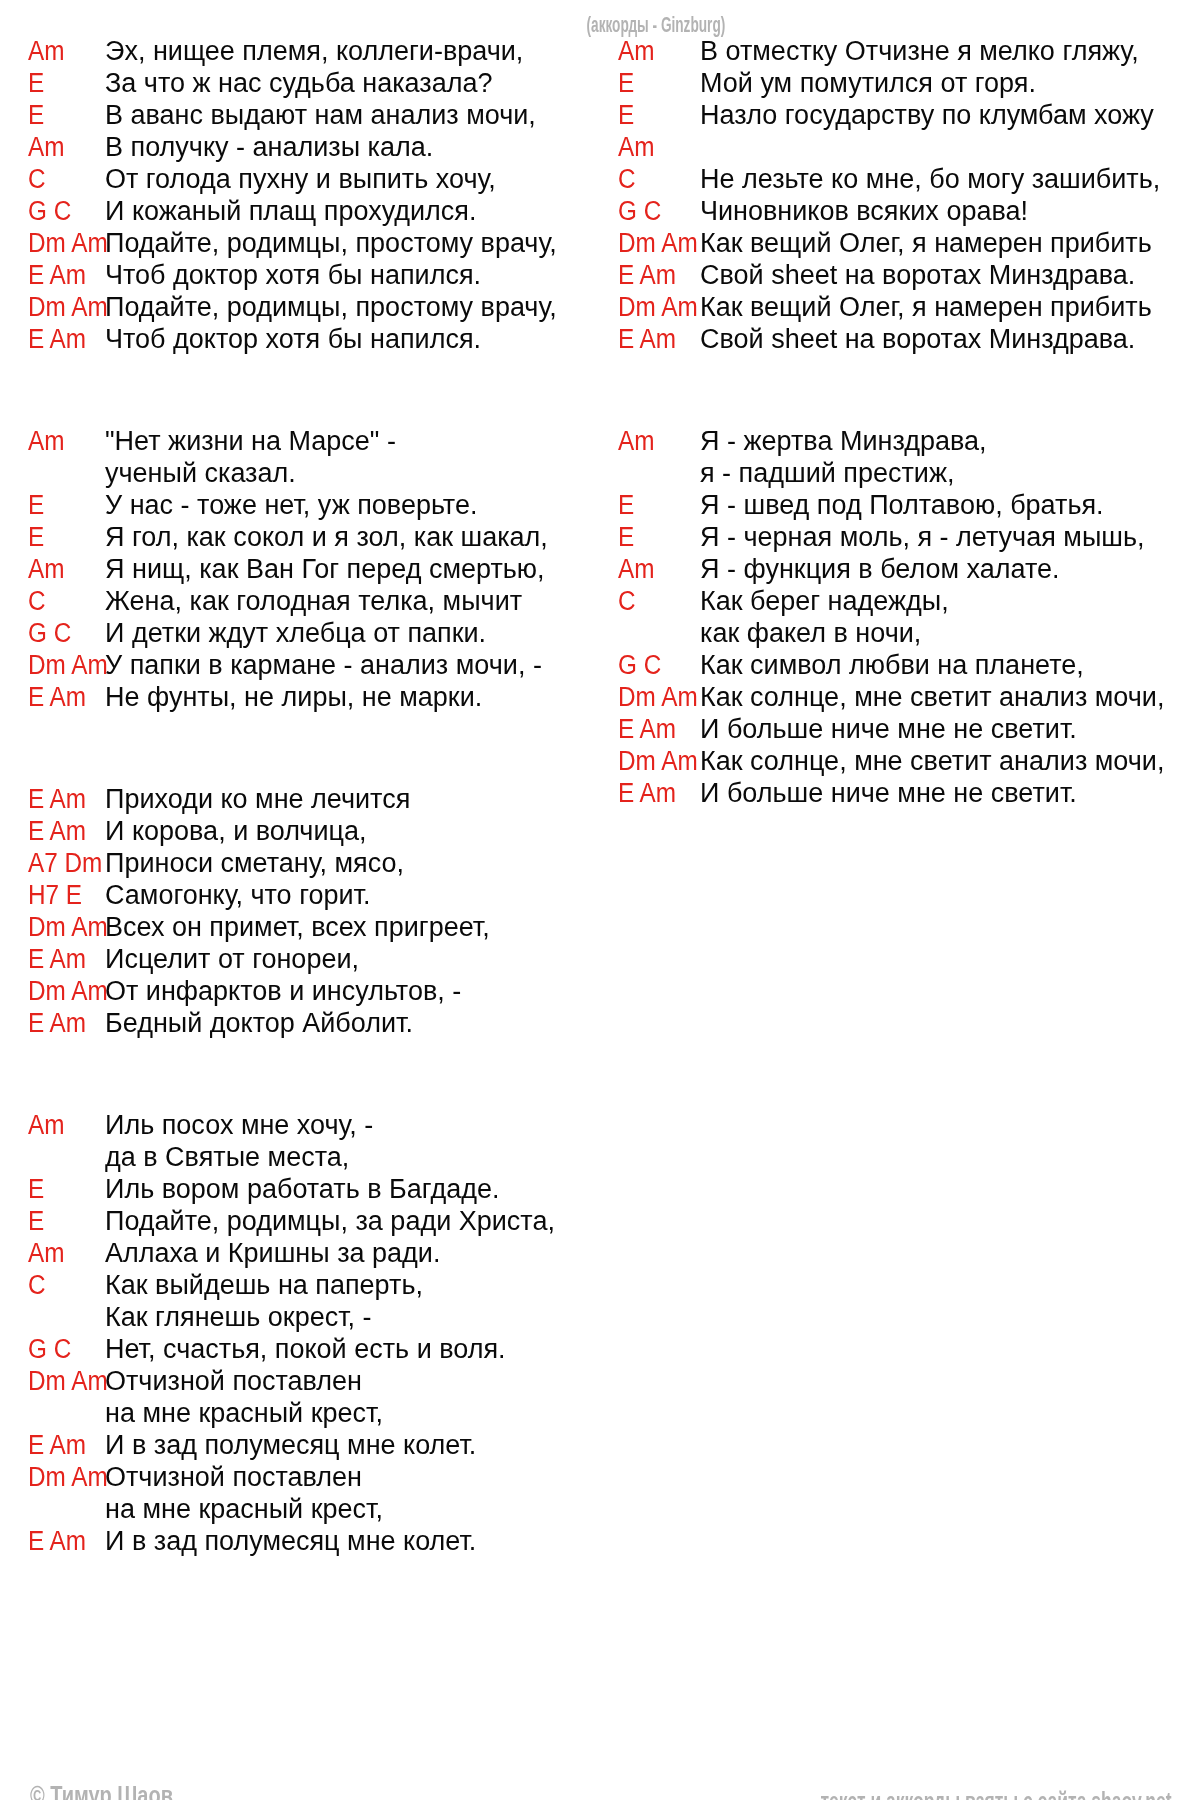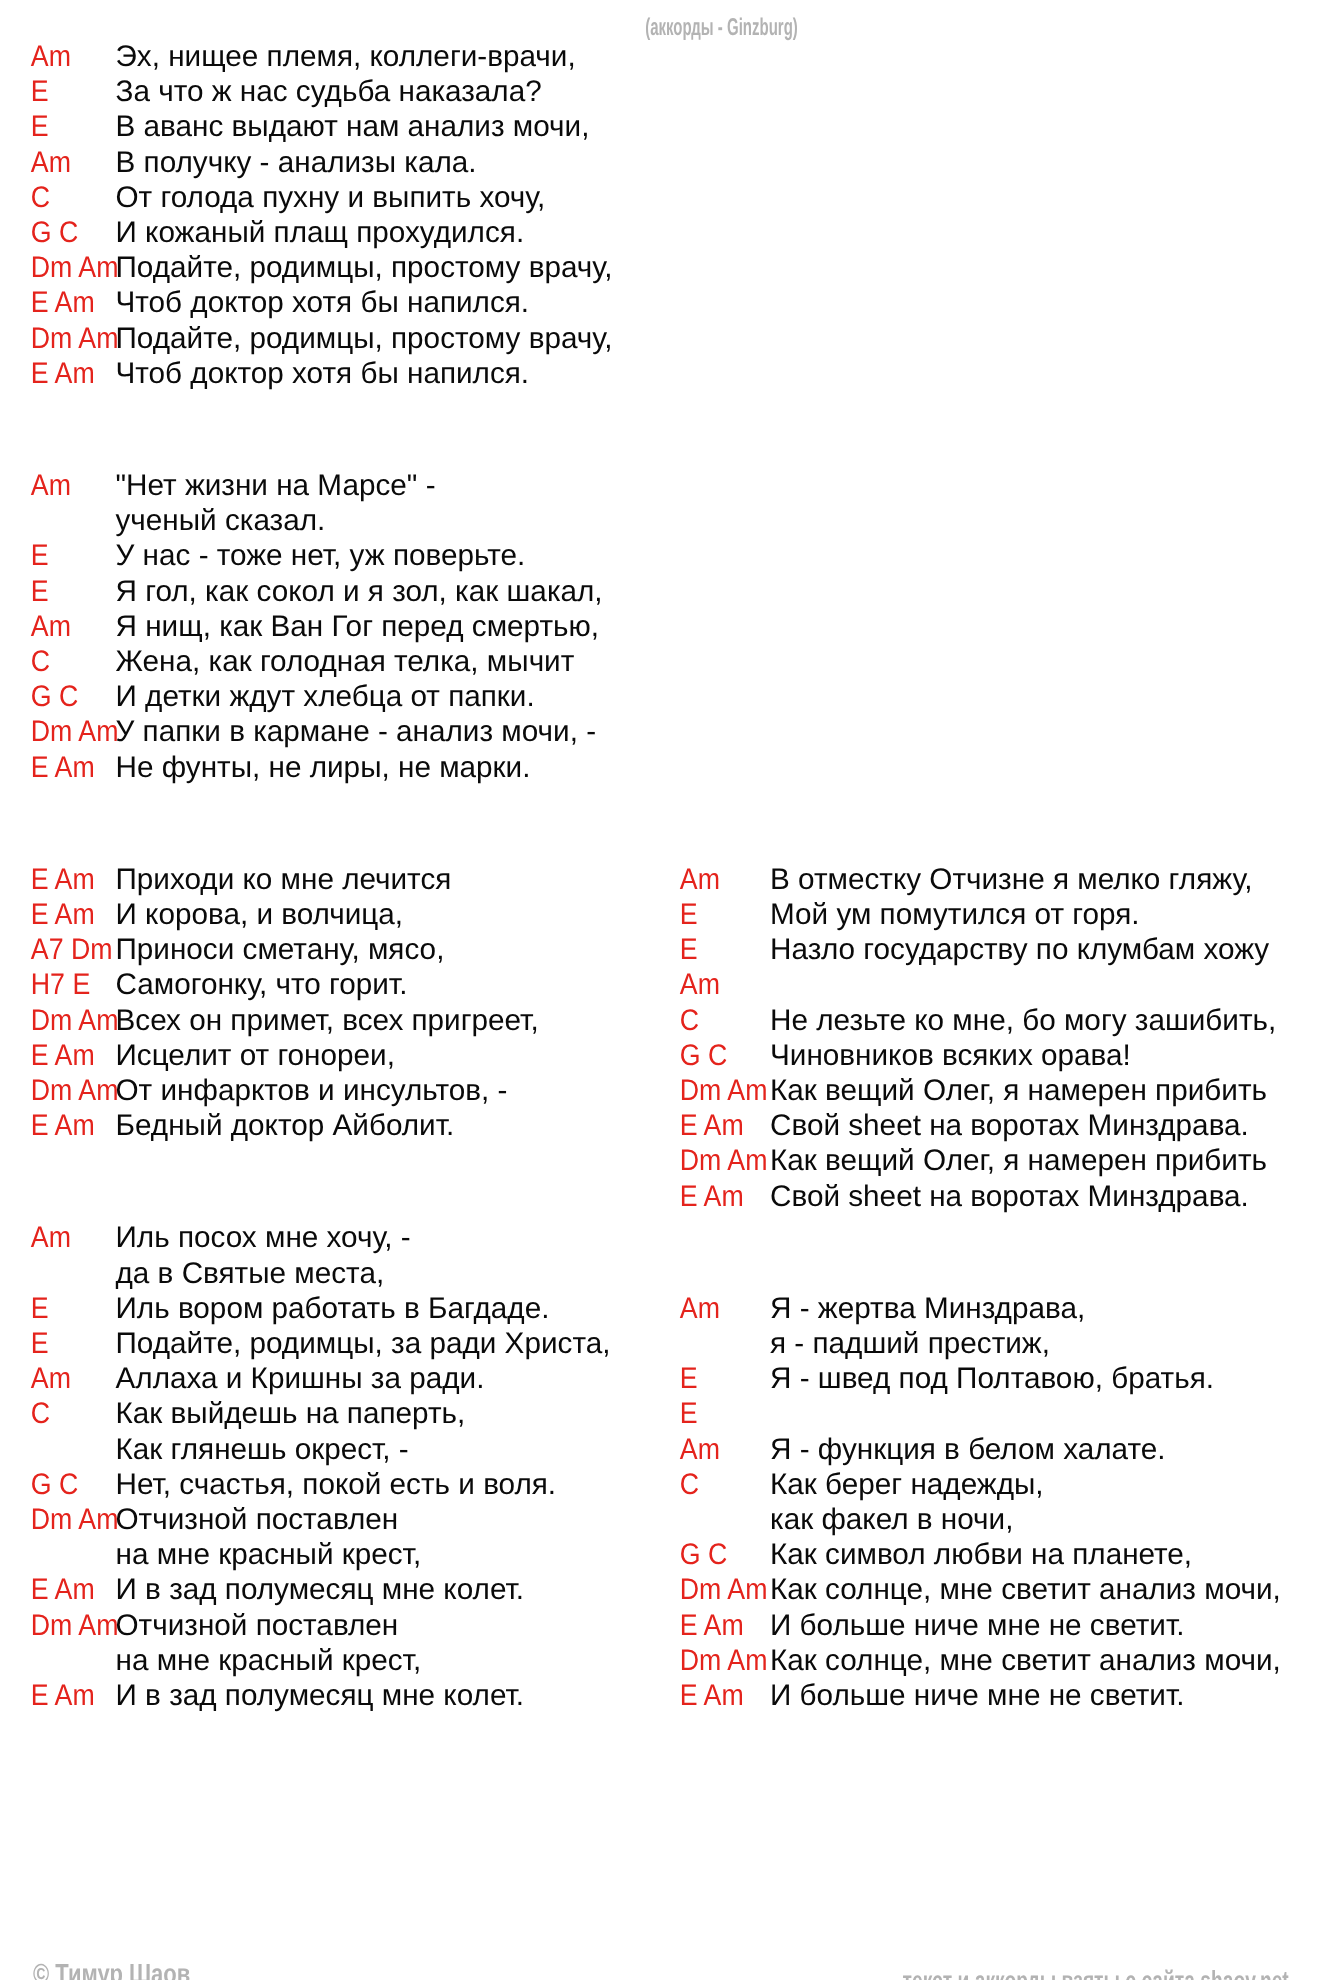--- a/index.html
+++ b/index.html
@@ -40,21 +40,21 @@
     white-space: nowrap;
   }
   .title .inner {
     display: inline-block;
     transform: scaleX(0.93);
     transform-origin: center;
   }
   .columns {
     display: flex;
     margin-top: 35px;
-    align-items: flex-end;
+    align-items: flex-start;
   }
   .col { box-sizing: border-box; }
   .col--left  { width: 618px; padding-left: 28px; }
   .col--right { width: 582px; }
   .verse { margin: 0 0 70px 0; }
   .line {
     position: relative;
     height: 32px;
     padding-left: 77px;
     font-size: 27px;
@@ -155,21 +155,21 @@
           <div class="line"><span class="chord">G C</span><span class="lyric">Чиновников всяких орава!</span></div>
           <div class="line"><span class="chord">Dm Am</span><span class="lyric">Как вещий Олег, я намерен прибить</span></div>
           <div class="line"><span class="chord">E Am</span><span class="lyric">Свой sheet на воротах Минздрава.</span></div>
           <div class="line"><span class="chord">Dm Am</span><span class="lyric">Как вещий Олег, я намерен прибить</span></div>
           <div class="line"><span class="chord">E Am</span><span class="lyric">Свой sheet на воротах Минздрава.</span></div>
         </div>
         <div class="verse">
           <div class="line"><span class="chord">Am</span><span class="lyric">Я - жертва Минздрава,</span></div>
           <div class="line"><span class="lyric">я - падший престиж,</span></div>
           <div class="line"><span class="chord">E</span><span class="lyric">Я - швед под Полтавою, братья.</span></div>
-          <div class="line"><span class="chord">E</span></div>
+          <div class="line"><span class="chord">E</span><span class="lyric">Я - черная моль, я - летучая мышь,</span></div>
           <div class="line"><span class="chord">Am</span><span class="lyric">Я - функция в белом халате.</span></div>
           <div class="line"><span class="chord">C</span><span class="lyric">Как берег надежды,</span></div>
           <div class="line"><span class="lyric">как факел в ночи,</span></div>
           <div class="line"><span class="chord">G C</span><span class="lyric">Как символ любви на планете,</span></div>
           <div class="line"><span class="chord">Dm Am</span><span class="lyric">Как солнце, мне светит анализ мочи,</span></div>
           <div class="line"><span class="chord">E Am</span><span class="lyric">И больше ниче мне не светит.</span></div>
           <div class="line"><span class="chord">Dm Am</span><span class="lyric">Как солнце, мне светит анализ мочи,</span></div>
           <div class="line"><span class="chord">E Am</span><span class="lyric">И больше ниче мне не светит.</span></div>
         </div>
       </div>

